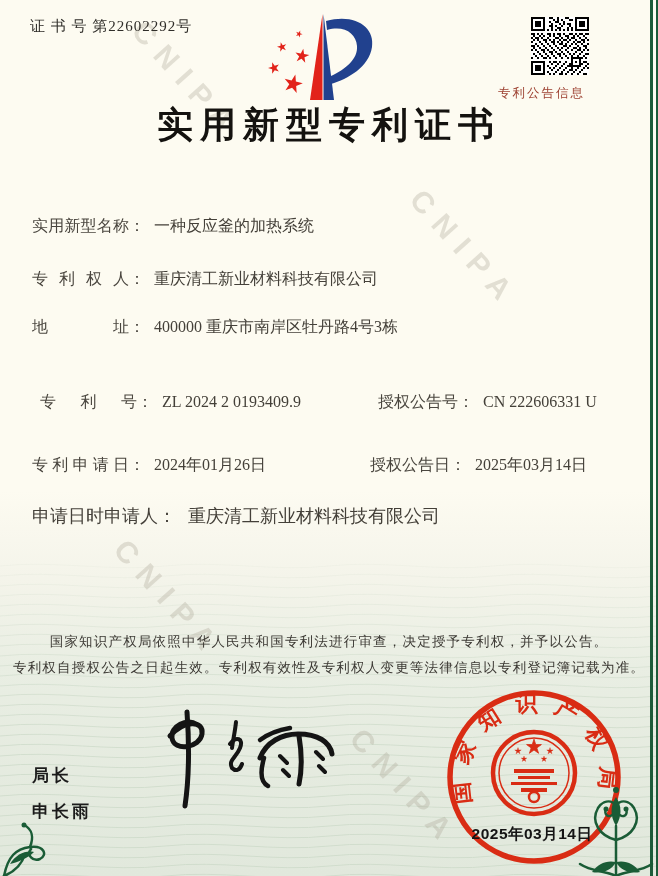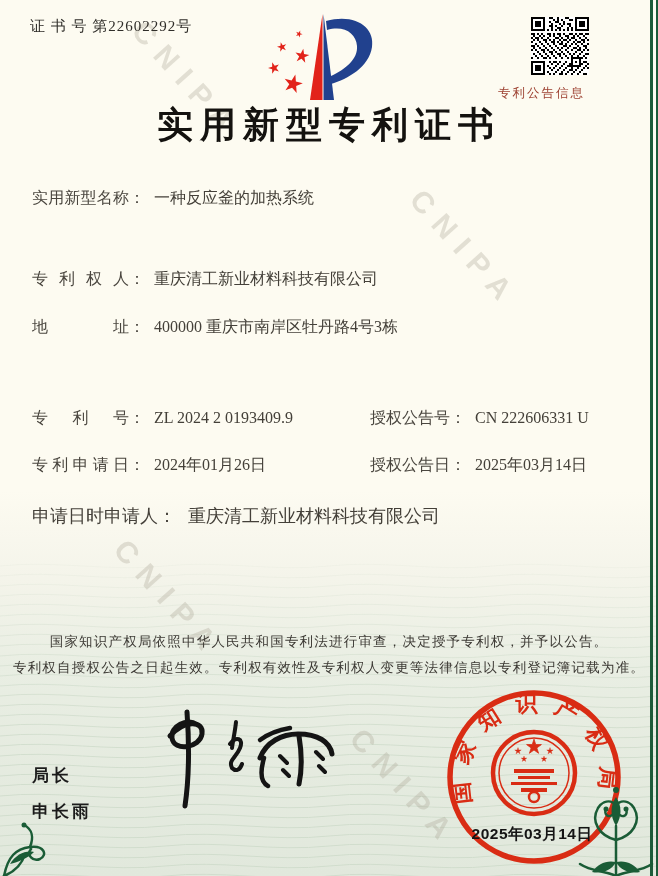--- a/index.html
+++ b/index.html
@@ -124,31 +124,31 @@
     <g>
       <rect x="20" y="20" width="5" height="5" fill="#000000"></rect>
       <rect x="21" y="21" width="3" height="3" fill="#ffffff"></rect>
       <rect x="22" y="22" width="1" height="1" fill="#000000"></rect>
     </g>
   </svg>
   <div class="abs qrlabel">专利公告信息</div>
 
   <div class="abs title">实用新型专利证书</div>
 
-  <div class="abs row" style="top:188px;">
+  <div class="abs row" style="top:216px;">
     <span class="flabel">实用新型名称</span><span class="fcolon">：</span><span class="fvalue">一种反应釜的加热系统</span>
   </div>
   <div class="abs row" style="top:269px;">
     <span class="flabel">专利权人</span><span class="fcolon">：</span><span class="fvalue">重庆清工新业材料科技有限公司</span>
   </div>
   <div class="abs row" style="top:317px;">
     <span class="flabel">地址</span><span class="fcolon">：</span><span class="fvalue">400000 重庆市南岸区牡丹路4号3栋</span>
   </div>
 
-  <div class="abs row" style="top:408px;">
+  <div class="abs row" style="top:392px;margin-left:8px;">
     <span class="flabel">专利号</span><span class="fcolon">：</span><span class="fvalue">ZL 2024 2 0193409.9</span>
     <span class="pr">
       <span class="prlabel">授权公告号</span><span class="fcolon">：</span><span class="fvalue">CN 222606331 U</span>
     </span>
   </div>
   <div class="abs row" style="top:455px;">
     <span class="flabel">专利申请日</span><span class="fcolon">：</span><span class="fvalue">2024年01月26日</span>
     <span class="pr">
       <span class="prlabel">授权公告日</span><span class="fcolon">：</span><span class="fvalue">2025年03月14日</span>
     </span>

